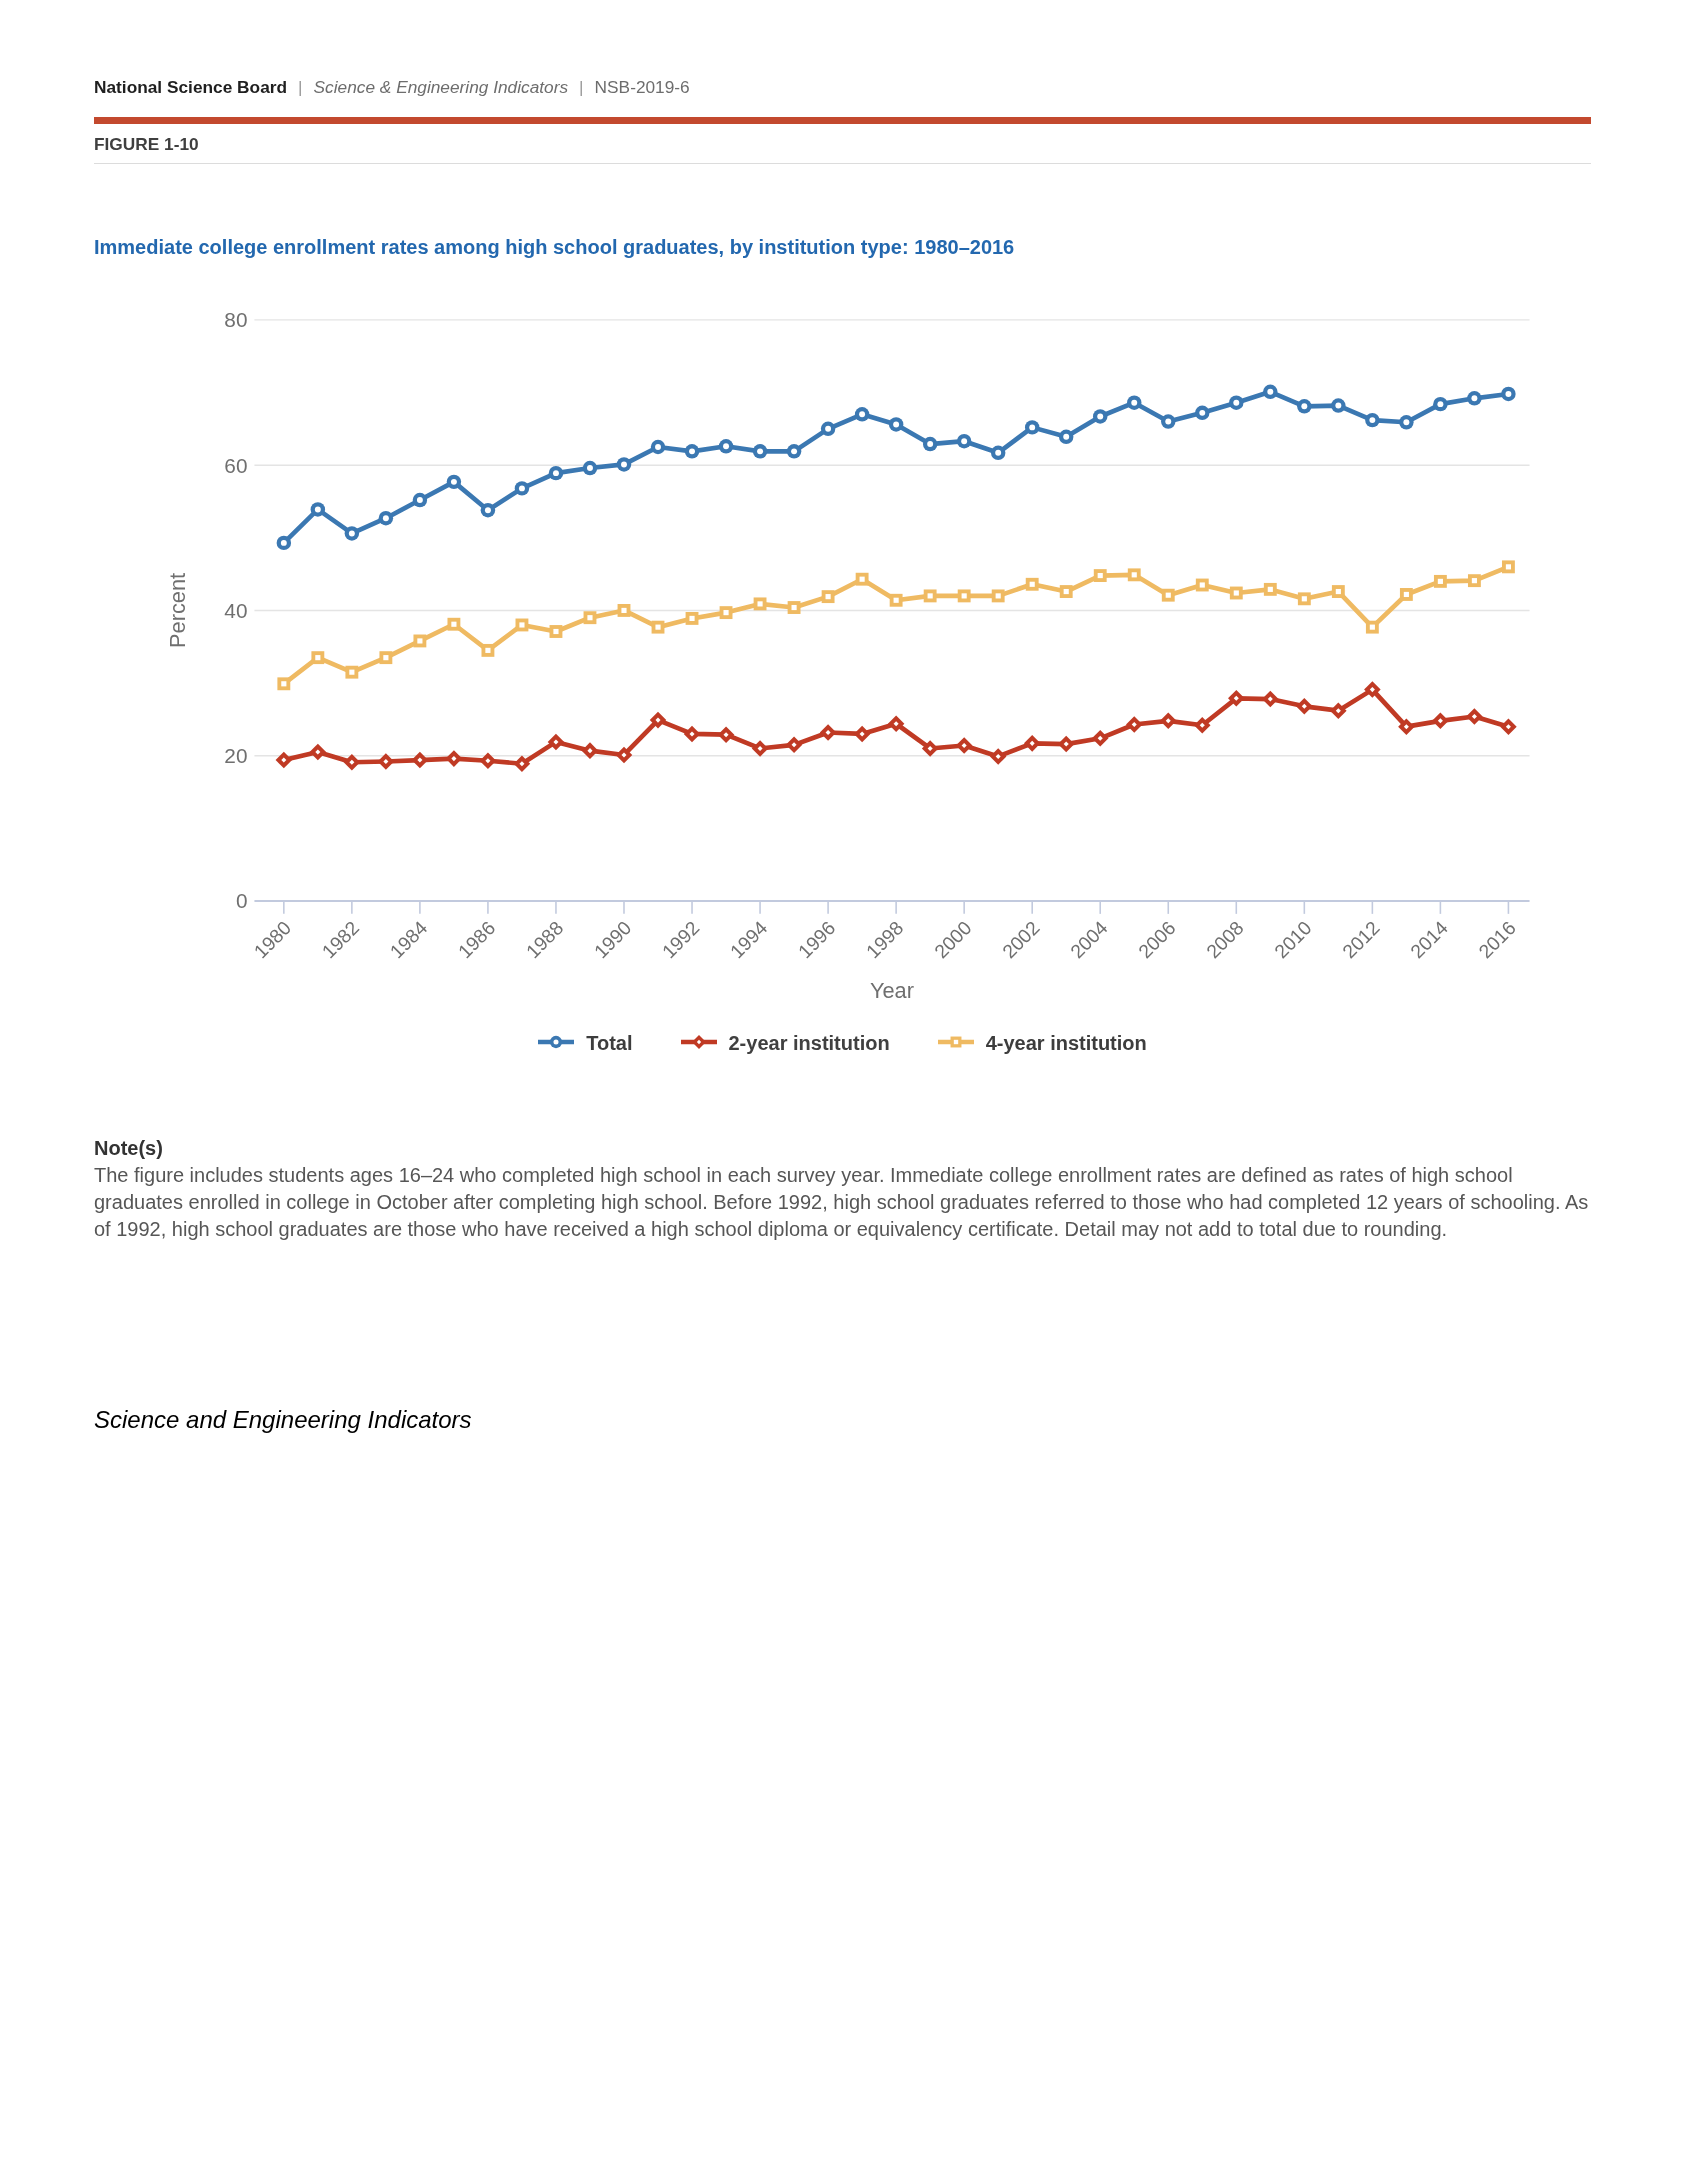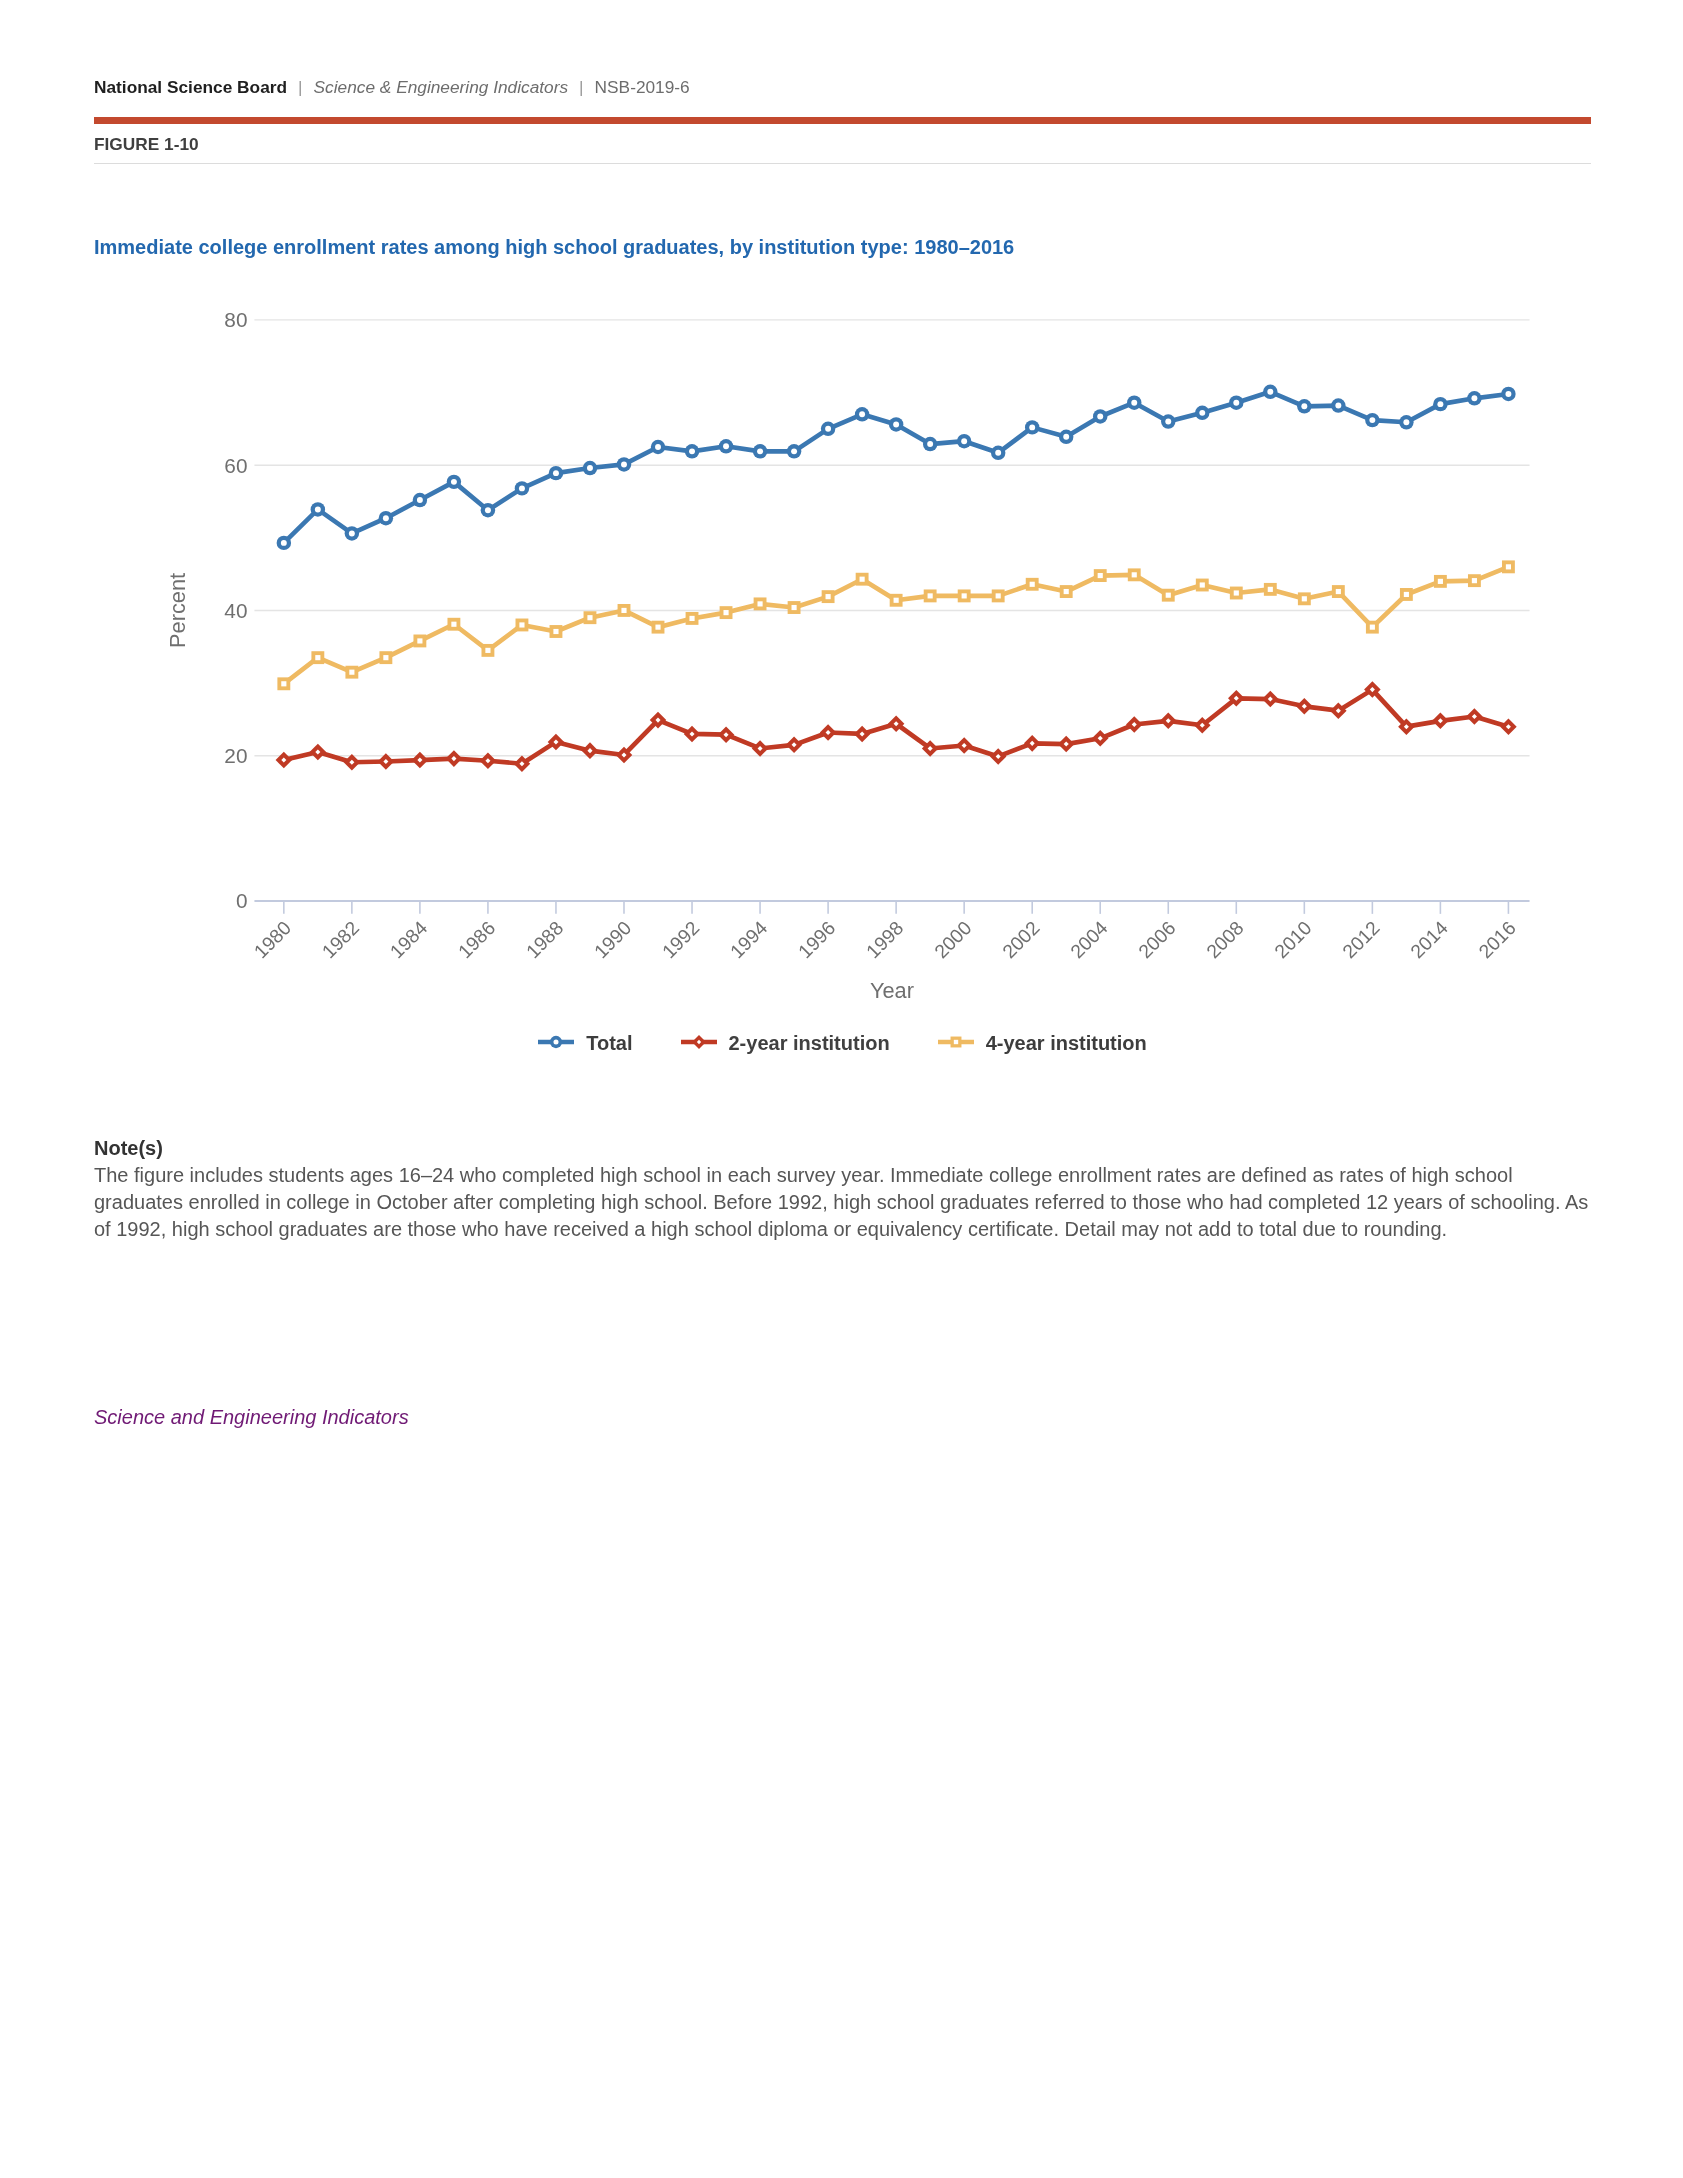--- a/index.html
+++ b/index.html
@@ -17,21 +17,21 @@
   .figure-label{left:94px;top:134px;font-size:17.3px;font-weight:bold;color:#3f3f3f;text-align:center;}
   .rule{left:94px;top:163px;width:1497px;height:1px;background:#dcdcdc;}
   .figure-title{left:94px;top:236px;font-size:20px;font-weight:bold;color:#2368af;}
   #chart-wrap{left:0;top:287px;width:1683px;height:733px;}
   .legend{left:0;top:1032px;width:1683px;display:flex;justify-content:center;align-items:center;gap:46px;}
   .legend-item{display:flex;gap:10px;font-size:20px;font-weight:bold;color:#3d3d3d;}
   .textblock{left:94px;width:1499px;font-size:20px;line-height:27px;color:#565656;}
   .notes{top:1135px;}
   .sources{top:1313px;}
   .tb-heading{font-weight:bold;color:#333333;}
-  .footer-pub{left:94px;top:1406px;font-size:20px;font-style:italic;color:#701a75;}
+  .footer-pub{left:94px;top:1406px;font-size:24px;font-style:italic;color:#000000;}
 </style>
 </head>
 <body>
 
 <div class="abs header">
   <span class="org">National Science Board</span><span class="sep">|</span><span class="pub">Science &amp; Engineering Indicators</span><span class="sep">|</span><span>NSB-2019-6</span>
 </div>
 
 <div class="abs accent-bar" style="background: rgb(195, 73, 46);"></div>
 

